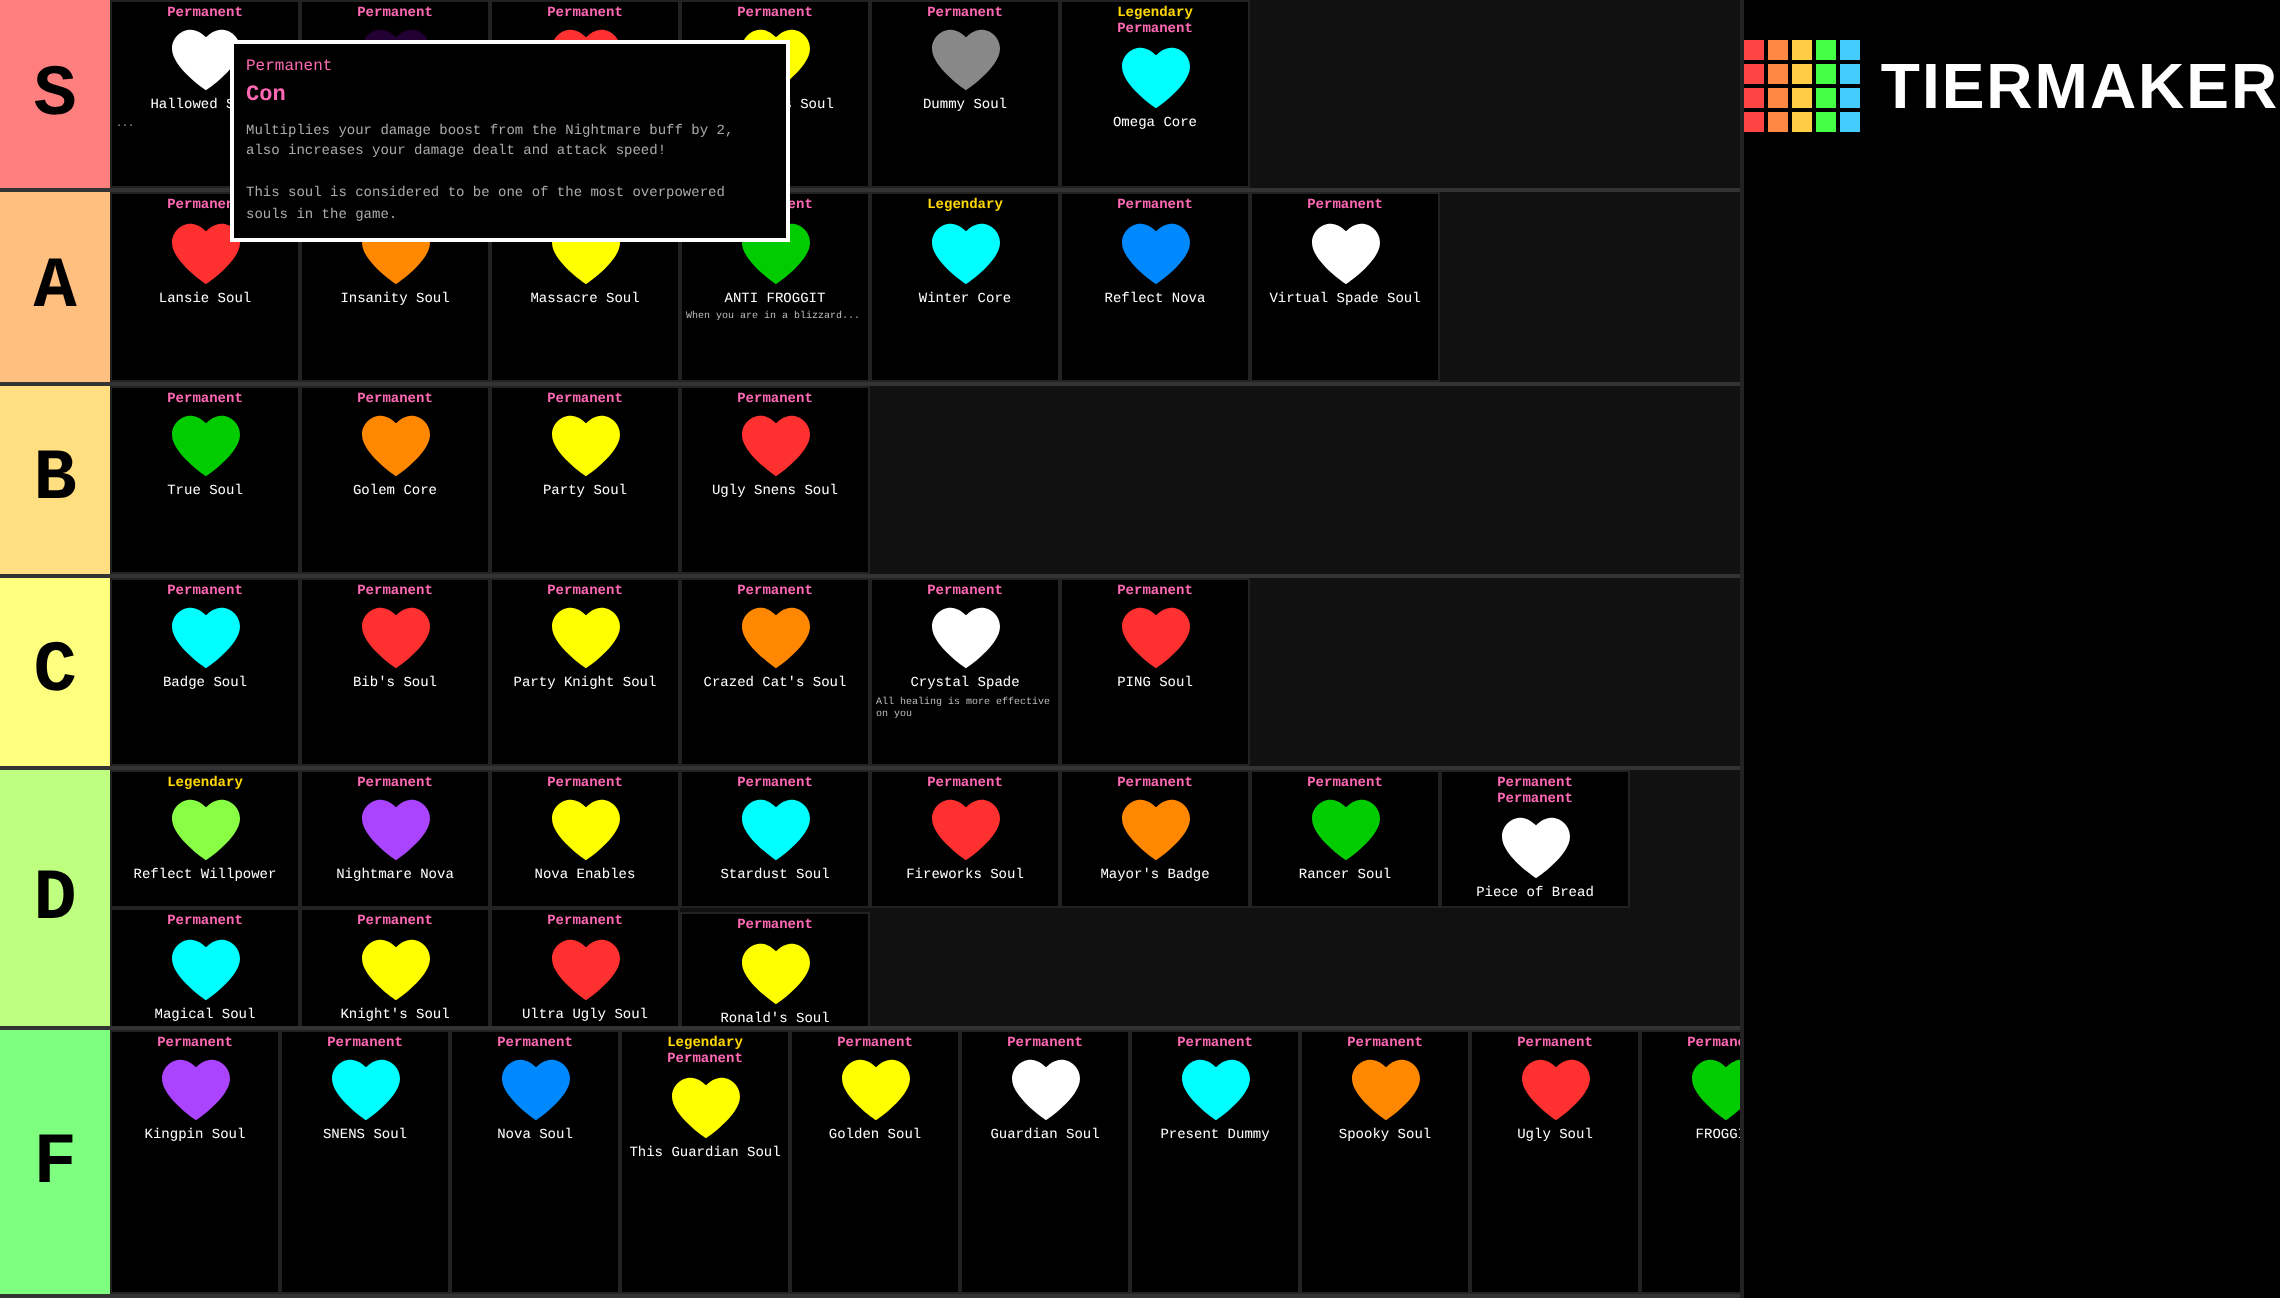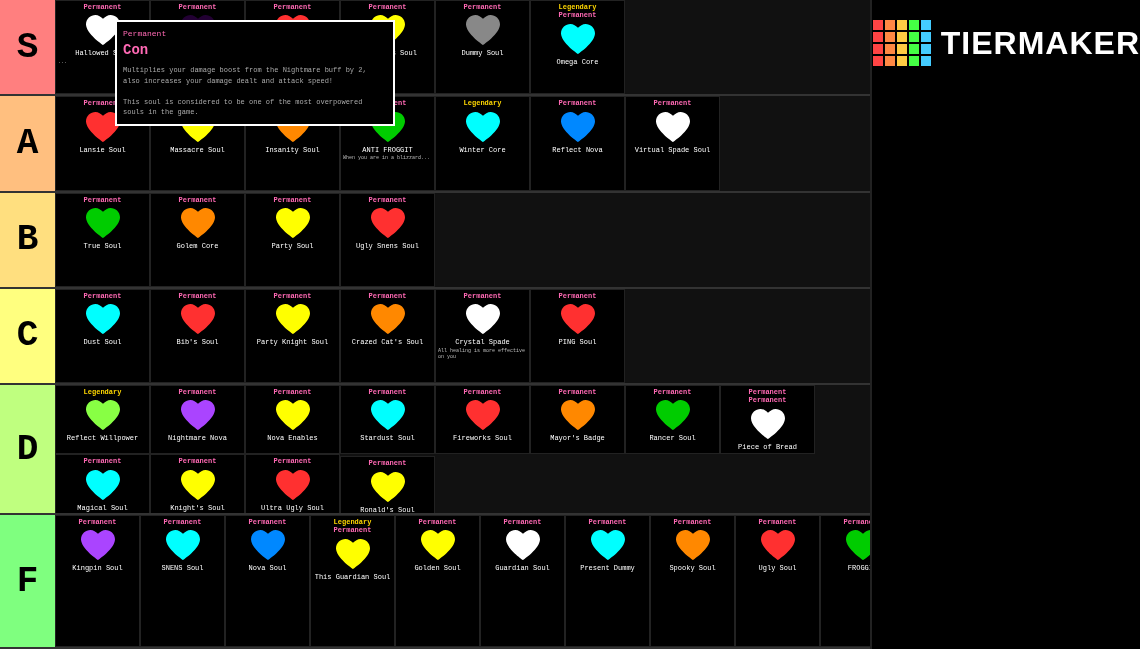--- a/index.html
+++ b/index.html
@@ -109,21 +109,21 @@
     .right-panel {
       position: absolute;
       right: 0;
       top: 0;
       width: 270px;
       height: 649px;
       background: #000;
       border-left: 2px solid #222;
       display: flex;
       flex-direction: column;
-      align-items: flex-end;
+      align-items: center;
       justify-content: flex-start;
       padding-top: 20px;
       margin-left: 42px;
     }
 
     .tiermaker-logo {
       display: flex;
       align-items: center;
       gap: 10px;
     }
@@ -171,21 +171,21 @@
       color: #fff;
       font-size: 7px;
       padding: 6px;
       z-index: 50;
       line-height: 1.5;
     }
 
     .nightmare-tooltip .nt-name {
       color: #ff69b4;
       font-weight: bold;
-      font-size: 14px;
+      font-size: 11px;
     }
     .nightmare-tooltip .nt-badge {
       color: #ff69b4;
       font-size: 8px;
     }
   </style>
 </head>
 <body>
 
 <div class="tier-container">
@@ -255,30 +255,30 @@
       <div class="soul-card">
         <div class="badge permanent">Permanent</div>
         <svg class="heart-icon" viewBox="0 0 40 36">
             <path class="heart-red" d="M20 34 C20 34 2 22 2 12 C2 6 7 2 12 2 C15 2 18 4 20 6 C22 4 25 2 28 2 C33 2 38 6 38 12 C38 22 20 34 20 34Z"></path>
           </svg>
         <div class="soul-name">Lansie Soul</div>
       </div>
       <div class="soul-card">
         <div class="badge permanent">Permanent</div>
         <svg class="heart-icon" viewBox="0 0 40 36">
+            <path class="heart-orange" d="M20 34 C20 34 2 22 2 12 C2 6 7 2 12 2 C15 2 18 4 20 6 C22 4 25 2 28 2 C33 2 38 6 38 12 C38 22 20 34 20 34Z"></path>
+          </svg>
+        <div class="soul-name">Insanity Soul</div>
+      </div>
+      <div class="soul-card">
+        <div class="badge permanent">Permanent</div>
+        <svg class="heart-icon" viewBox="0 0 40 36">
             <path class="heart-yellow" d="M20 34 C20 34 2 22 2 12 C2 6 7 2 12 2 C15 2 18 4 20 6 C22 4 25 2 28 2 C33 2 38 6 38 12 C38 22 20 34 20 34Z"></path>
           </svg>
         <div class="soul-name">Massacre Soul</div>
-      </div>
-      <div class="soul-card">
-        <div class="badge permanent">Permanent</div>
-        <svg class="heart-icon" viewBox="0 0 40 36">
-            <path class="heart-orange" d="M20 34 C20 34 2 22 2 12 C2 6 7 2 12 2 C15 2 18 4 20 6 C22 4 25 2 28 2 C33 2 38 6 38 12 C38 22 20 34 20 34Z"></path>
-          </svg>
-        <div class="soul-name">Insanity Soul</div>
       </div>
       <div class="soul-card">
         <div class="badge permanent">Permanent</div>
         <svg class="heart-icon" viewBox="0 0 40 36">
             <path class="heart-green" d="M20 34 C20 34 2 22 2 12 C2 6 7 2 12 2 C15 2 18 4 20 6 C22 4 25 2 28 2 C33 2 38 6 38 12 C38 22 20 34 20 34Z"></path>
           </svg>
         <div class="soul-name">ANTI FROGGIT</div>
         <div class="soul-desc">When you are in a blizzard...</div>
       </div>
       <div class="soul-card">
@@ -340,21 +340,21 @@
   </div>
 
   <div class="tier-row tier-c">
     <div class="tier-label">C</div>
     <div class="tier-cells">
       <div class="soul-card">
         <div class="badge permanent">Permanent</div>
         <svg class="heart-icon" viewBox="0 0 40 36">
             <path class="heart-cyan" d="M20 34 C20 34 2 22 2 12 C2 6 7 2 12 2 C15 2 18 4 20 6 C22 4 25 2 28 2 C33 2 38 6 38 12 C38 22 20 34 20 34Z"></path>
           </svg>
-        <div class="soul-name">Dust Soul</div>
+        <div class="soul-name">Badge Soul</div>
       </div>
       <div class="soul-card">
         <div class="badge permanent">Permanent</div>
         <svg class="heart-icon" viewBox="0 0 40 36">
             <path class="heart-red" d="M20 34 C20 34 2 22 2 12 C2 6 7 2 12 2 C15 2 18 4 20 6 C22 4 25 2 28 2 C33 2 38 6 38 12 C38 22 20 34 20 34Z"></path>
           </svg>
         <div class="soul-name">Bib's Soul</div>
       </div>
       <div class="soul-card">
         <div class="badge permanent">Permanent</div>

